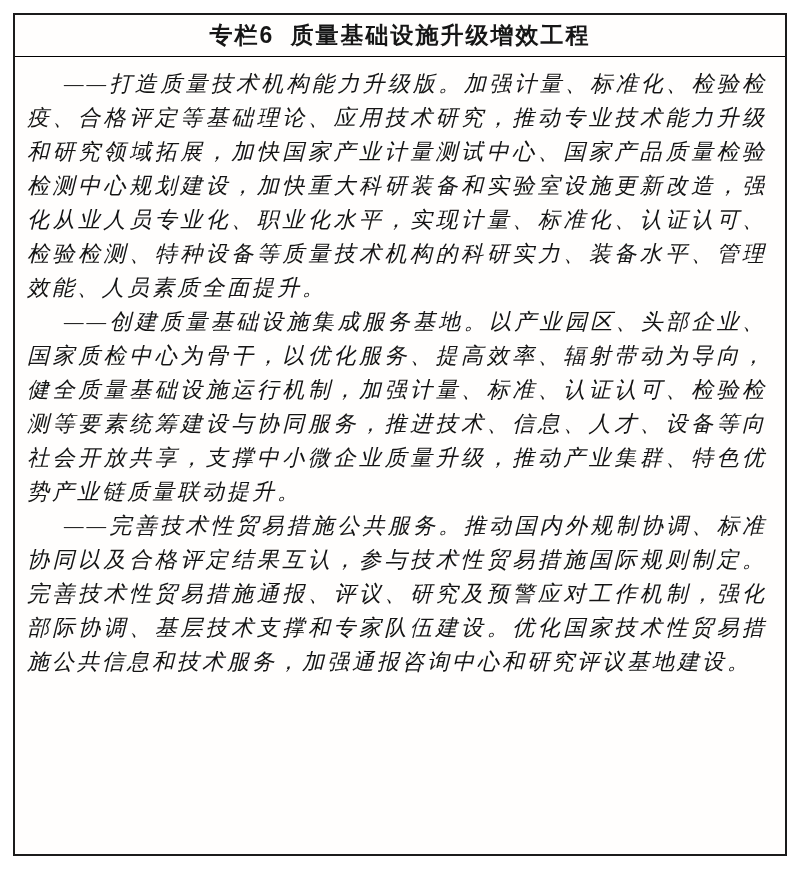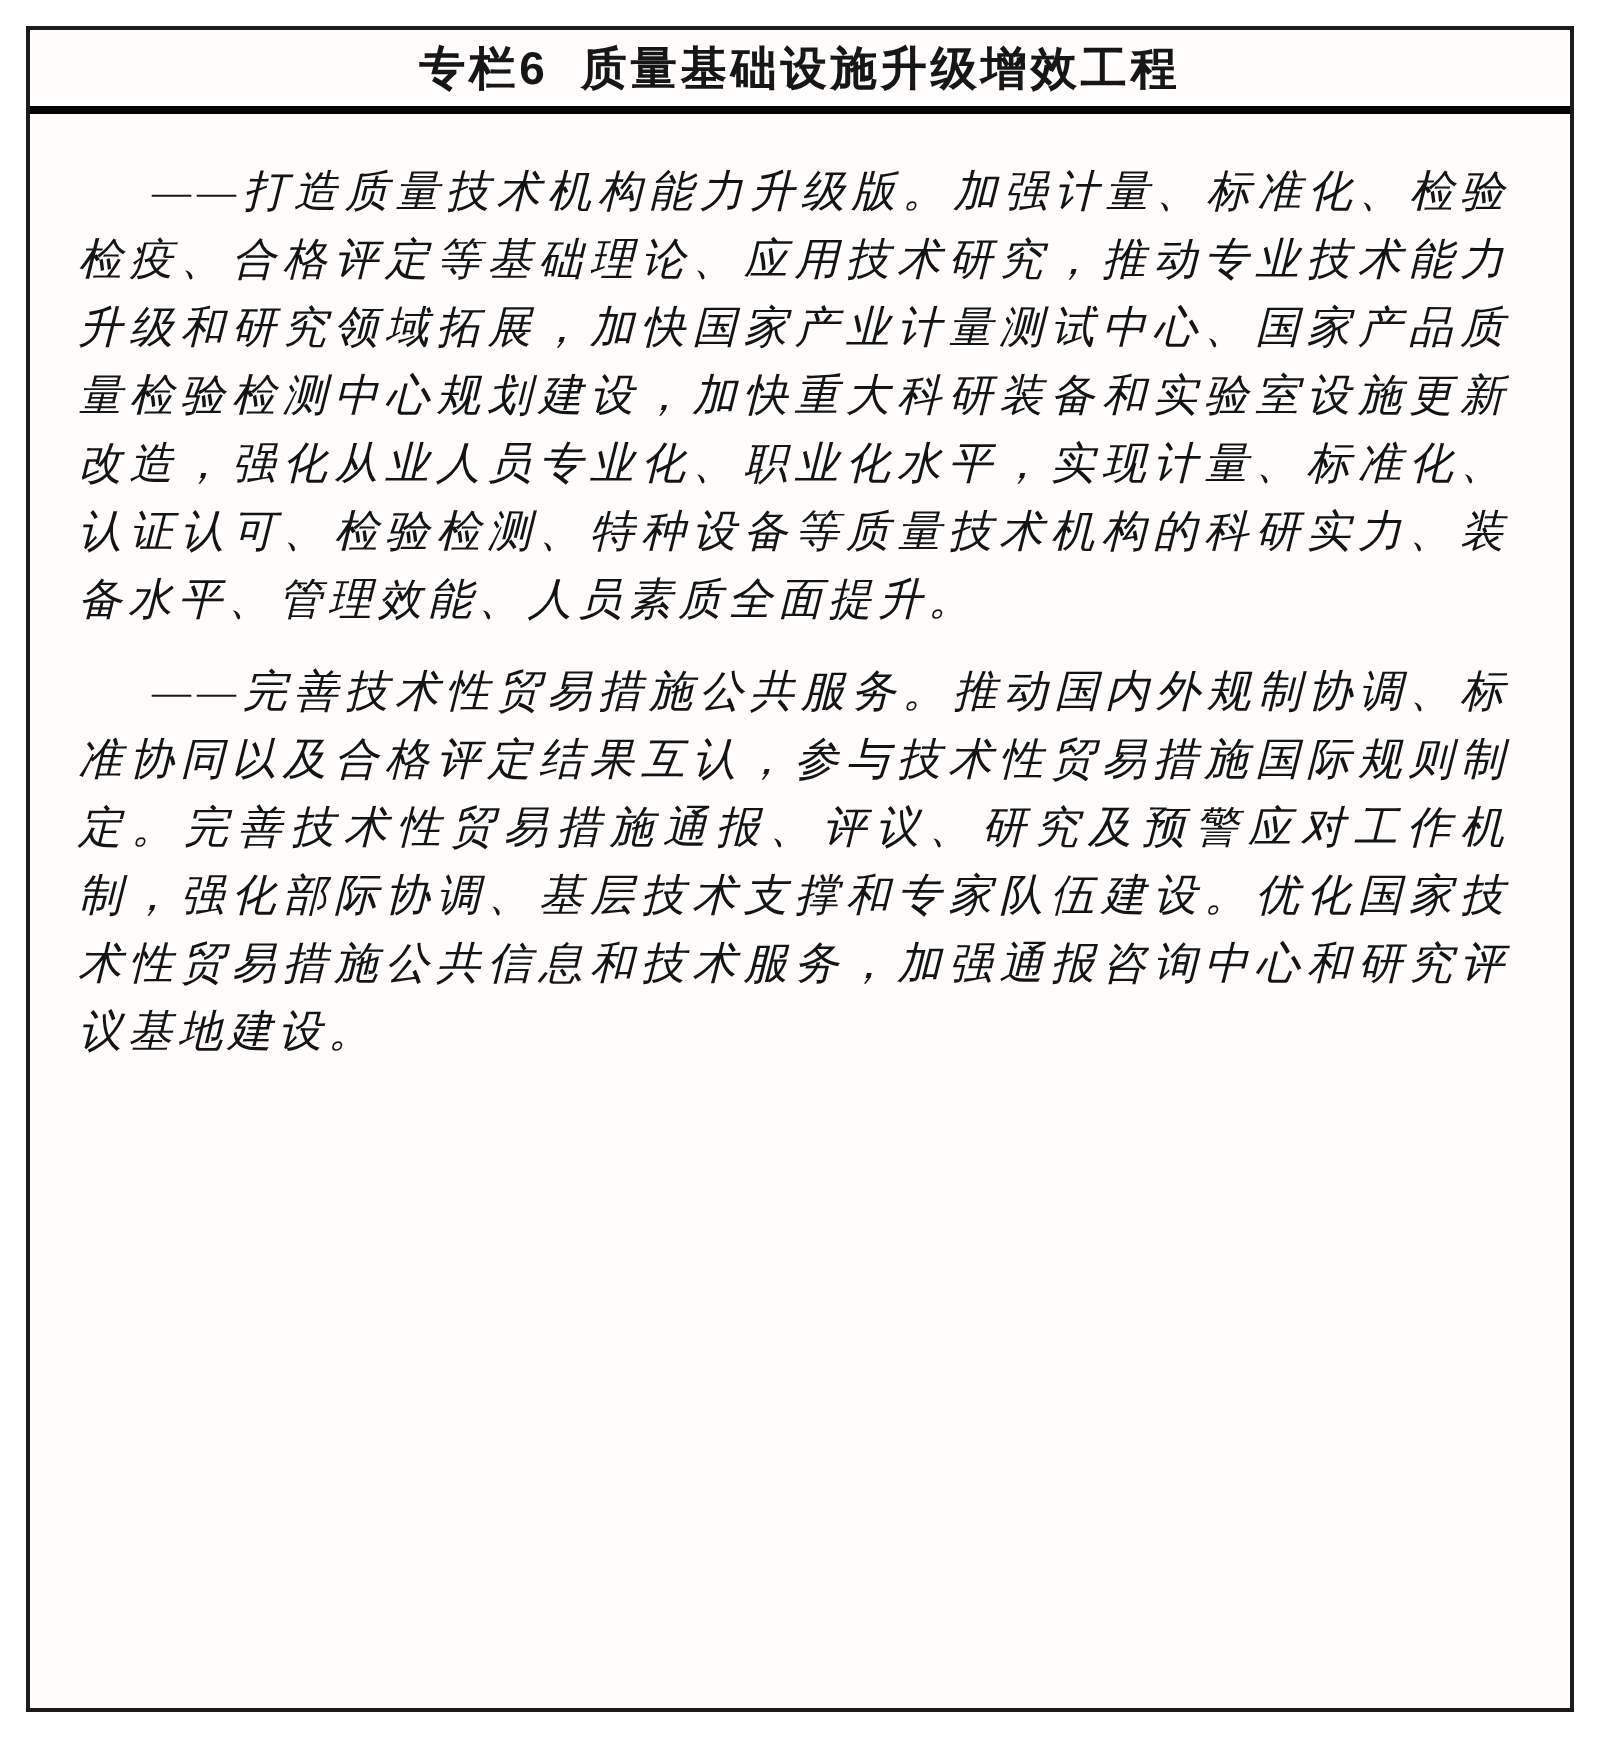--- a/index.html
+++ b/index.html
@@ -21,56 +21,57 @@
     top: 13px;
     width: 774px;
     height: 843px;
     box-sizing: border-box;
     border: 2px solid #1b1b1b;
     background: #fffefd;
   }
   .panel-header {
     box-sizing: border-box;
     height: 42px;
-    border-bottom: 4px solid #000000;
+    border-bottom: 1px solid #000000;
     display: flex;
     align-items: center;
     justify-content: center;
   }
   .panel-title {
     font-family: "Liberation Sans", "DejaVu Sans", sans-serif;
     font-weight: bold;
     font-size: 23px;
     letter-spacing: 2px;
     white-space: nowrap;
   }
   .title-gap {
     display: inline-block;
     width: 16px;
   }
   .panel-body {
     padding: 10px 18px 0 12px;
   }
   .panel-body p {
-    margin: 12px;
+    margin: 0;
     font-size: 22px;
     line-height: 34px;
     letter-spacing: 3px;
     text-align: justify;
     font-style: italic;
     text-indent: 37px;
     color: #141414;
   }
 </style>
 </head>
 <body>
 
 <div class="panel">
   <div class="panel-header">
     <div class="panel-title">
       <span>专栏6</span><span class="title-gap"></span><span>质量基础设施升级增效工程</span>
     </div>
   </div>
   <div class="panel-body">
     <p>——打造质量技术机构能力升级版。加强计量、标准化、检验检疫、合格评定等基础理论、应用技术研究，推动专业技术能力升级和研究领域拓展，加快国家产业计量测试中心、国家产品质量检验检测中心规划建设，加快重大科研装备和实验室设施更新改造，强化从业人员专业化、职业化水平，实现计量、标准化、认证认可、检验检测、特种设备等质量技术机构的科研实力、装备水平、管理效能、人员素质全面提升。</p>
+    <p>——创建质量基础设施集成服务基地。以产业园区、头部企业、国家质检中心为骨干，以优化服务、提高效率、辐射带动为导向，健全质量基础设施运行机制，加强计量、标准、认证认可、检验检测等要素统筹建设与协同服务，推进技术、信息、人才、设备等向社会开放共享，支撑中小微企业质量升级，推动产业集群、特色优势产业链质量联动提升。</p>
     <p>——完善技术性贸易措施公共服务。推动国内外规制协调、标准协同以及合格评定结果互认，参与技术性贸易措施国际规则制定。完善技术性贸易措施通报、评议、研究及预警应对工作机制，强化部际协调、基层技术支撑和专家队伍建设。优化国家技术性贸易措施公共信息和技术服务，加强通报咨询中心和研究评议基地建设。</p>
   </div>
 </div>
 
 </body></html>

